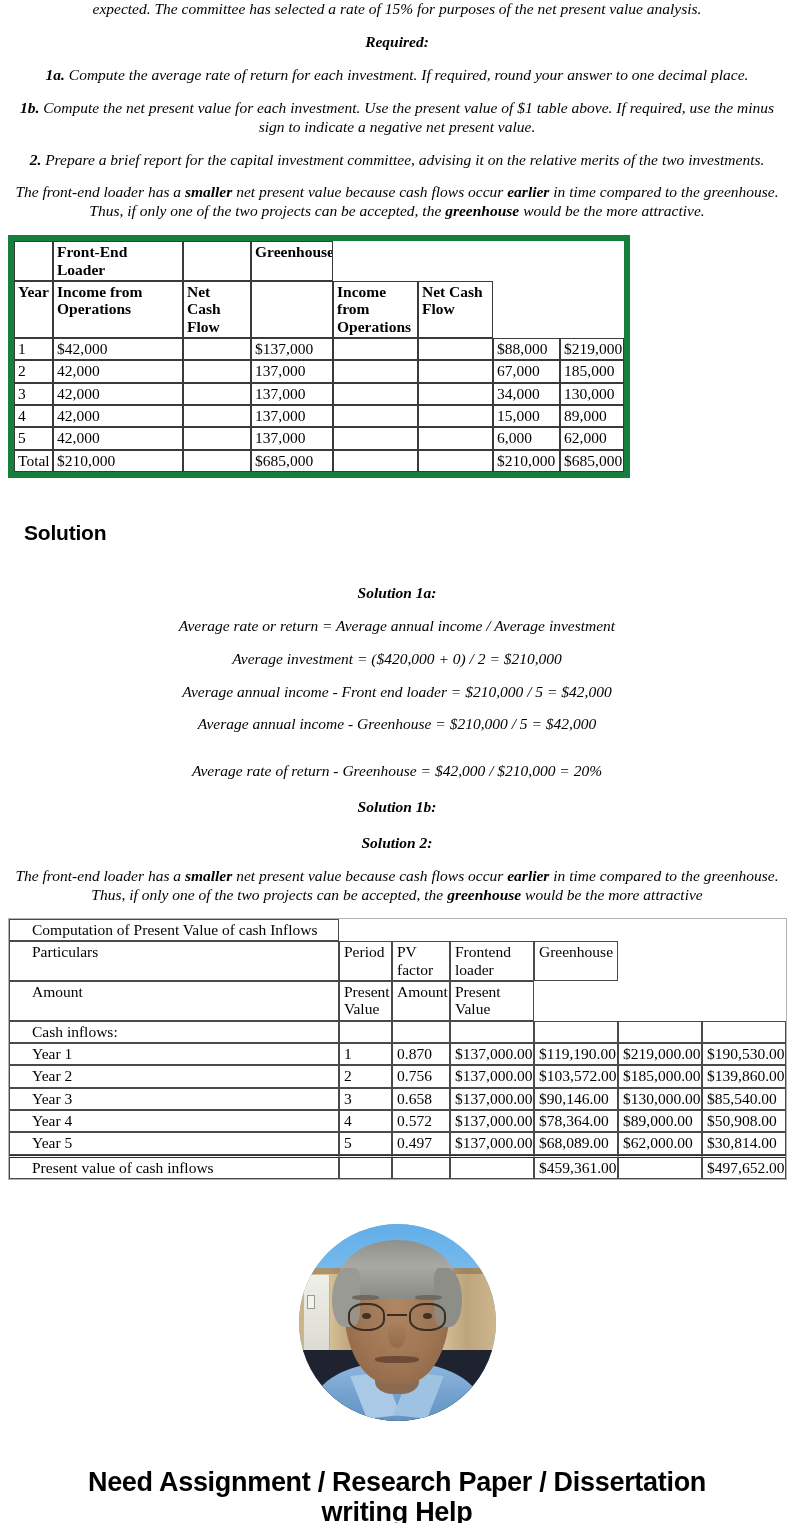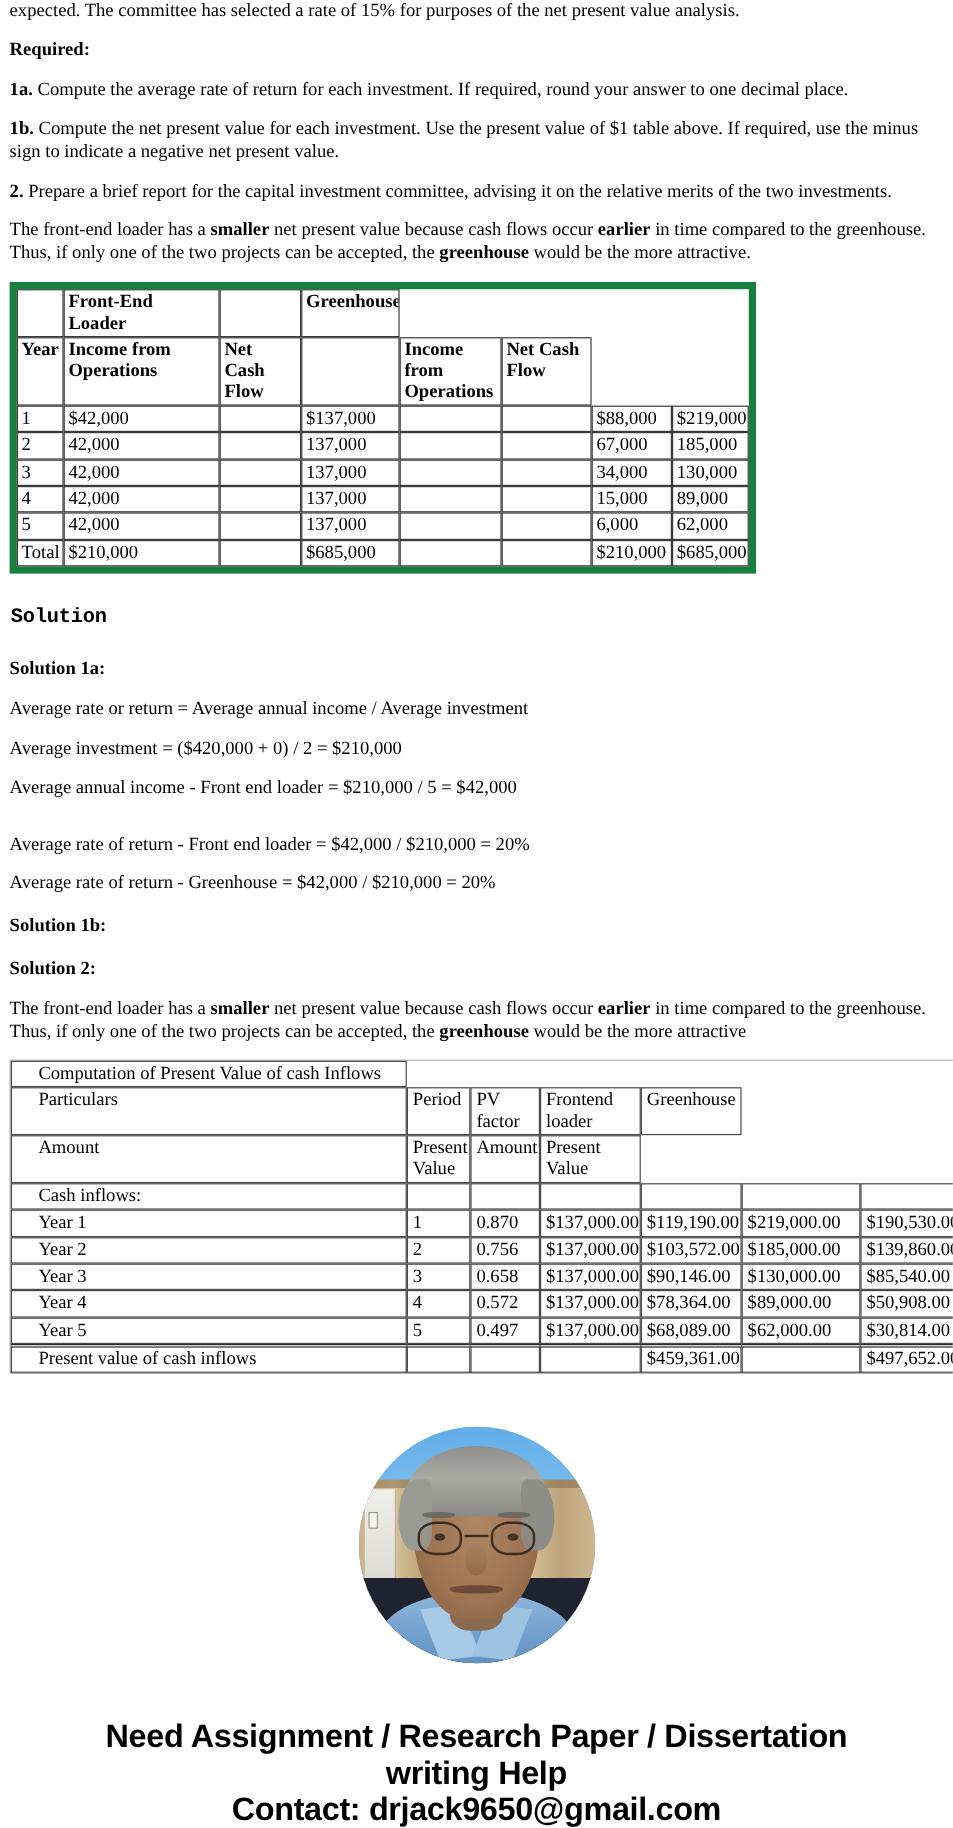--- a/index.html
+++ b/index.html
@@ -14,31 +14,32 @@
     font-size: 15.5px;
     color: #000000;
     line-height: 1.22;
     -webkit-font-smoothing: antialiased;
   }
   .page { width: 794px; padding: 0 8px 0 8px; }
 
   p.para {
     margin: 0 0 0 0;
     padding: 0;
-    text-align: left;
+    text-align: center;
+    font-style: italic;
   }
   .spacer-sm { height: 14px; }
 
   b, strong { font-weight: bold; }
 
   h2.solution-heading {
-    font-family: Liberation Mono, monospace;
-    font-size: 17px;
+    font-family: Liberation Sans, sans-serif;
+    font-size: 21px;
     font-weight: bold;
-    margin: 1px;
+    margin: 16px;
     padding: 0;
     letter-spacing: -0.2px;
   }
   .bold-line {
     font-weight: bold;
   }
 
   
   table.t1 {
     border-collapse: separate;
@@ -91,21 +92,21 @@
     white-space: nowrap;
   }
   table.t2 td.blank { border: 1px solid transparent; }
   table.t2 td.wrap { white-space: normal; }
   table.t2 td.thick-top { border-top: 3px double #2a2a2a; }
   table.t2 .c-part { width: 330px; padding-left: 22px; }
   table.t2 .c-period { width: 53px; }
   table.t2 .c-pvf { width: 58px; }
   table.t2 .c-amt1 { width: 84px; }
   table.t2 .c-pv1 { width: 84px; }
-  table.t2 .c-amt2 { width: 99px; }
+  table.t2 .c-amt2 { width: 84px; }
   table.t2 .c-pv2 { width: 84px; }
 
   
   .photo-block {
     width: 100%;
     display: flex;
     justify-content: center;
   }
   .avatar {
     width: 197px;
@@ -344,22 +345,22 @@
 
   <p class="para bold-line">Solution 1a:</p>
 
   <div class="spacer-sm"></div>
   <p class="para">Average rate or return = Average annual income / Average investment</p>
   <div class="spacer-sm"></div>
   <p class="para">Average investment = ($420,000 + 0) / 2 = $210,000</p>
   <div class="spacer-sm"></div>
   <p class="para">Average annual income - Front end loader = $210,000 / 5 = $42,000</p>
   <div class="spacer-sm"></div>
-  <div class="spacer-sm"></div>
-  <p class="para">Average rate of return - Front end loader = $42,000 / $210,000 = 20%</p>
+  <p class="para">Average annual income - Greenhouse = $210,000 / 5 = $42,000</p>
+  <div class="spacer-sm"></div>
   <div class="spacer-sm"></div>
   <p class="para">Average rate of return - Greenhouse = $42,000 / $210,000 = 20%</p>
 
   <div style="height:17px"></div>
 
   <p class="para bold-line">Solution 1b:</p>
 
   <div style="height:17px"></div>
 
   <p class="para bold-line">Solution 2:</p>

